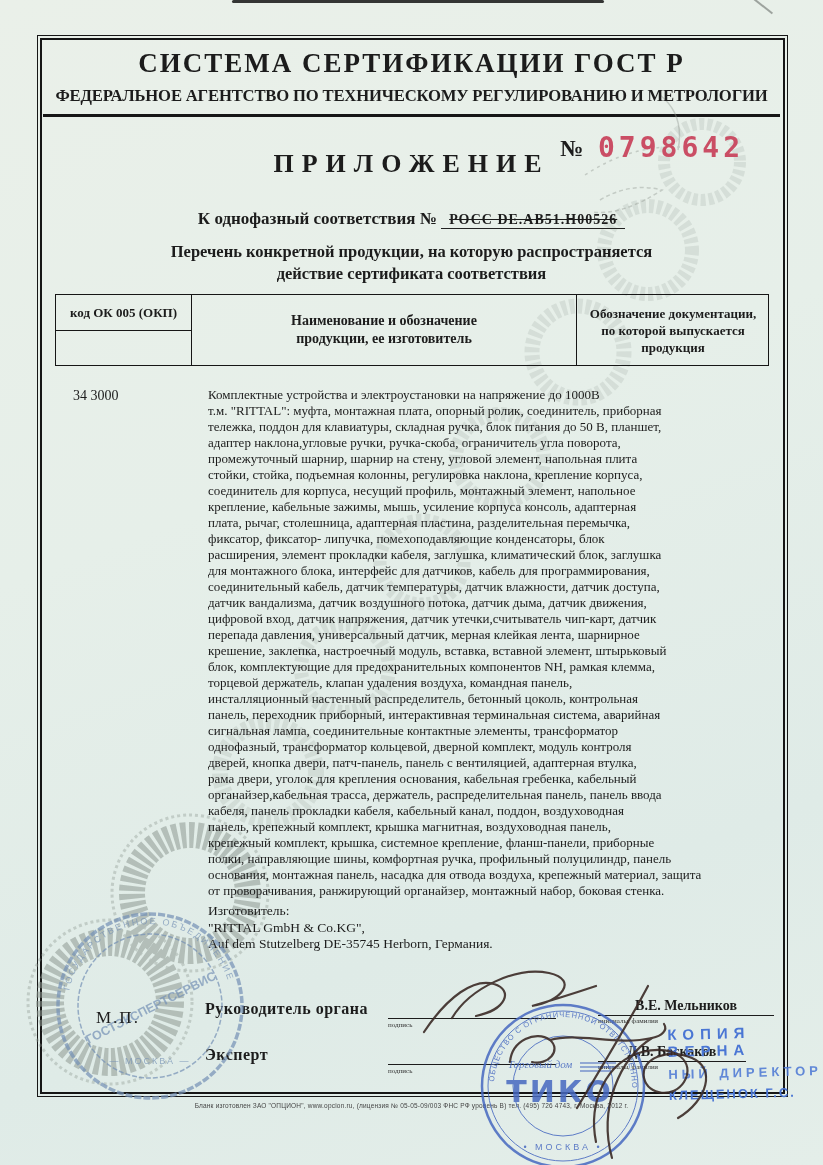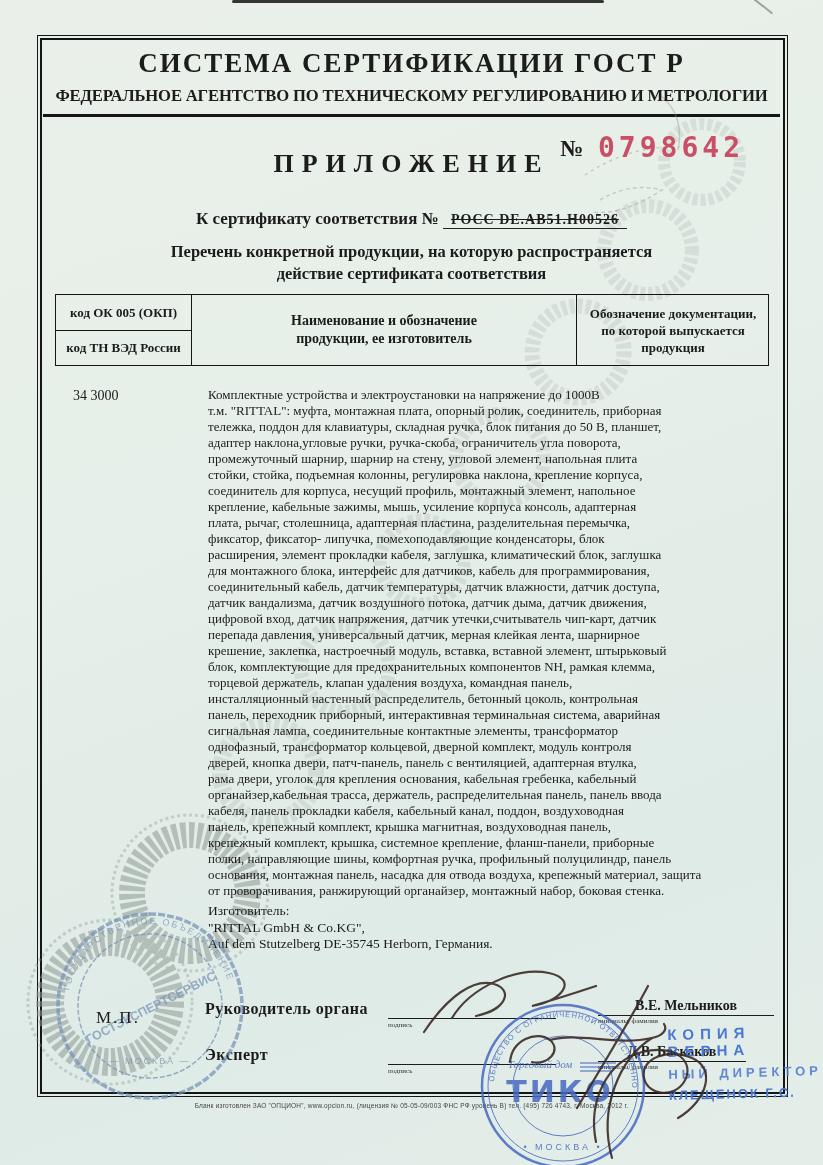--- a/index.html
+++ b/index.html
@@ -95,35 +95,34 @@
 
   <div class="abs ctr sys-title z2">СИСТЕМА СЕРТИФИКАЦИИ ГОСТ Р</div>
   <div class="abs ctr agency z2">ФЕДЕРАЛЬНОЕ АГЕНТСТВО ПО ТЕХНИЧЕСКОМУ РЕГУЛИРОВАНИЮ И МЕТРОЛОГИИ</div>
 
   <div class="abs num-label z2">№</div>
   <div class="abs num-digits z2">0798642</div>
 
   <div class="abs ctr apx-title z2">ПРИЛОЖЕНИЕ</div>
 
   <div class="abs ctr cert-line z2">
-    <span>К сертификату соответствия №</span>
+    <span>К однофазный соответствия №</span>
     <span class="cert-num">РОСС DE.АВ51.Н00526</span>
   </div>
 
   <div class="abs ctr subtitle z2">
     <div>Перечень конкретной продукции,  на которую распространяется</div>
     <div>действие сертификата соответствия</div>
   </div>
 
   <div class="abs tbl z2">
     <div class="v1"></div>
     <div class="v2"></div>
     <div class="h1"></div>
     <div class="cell c1a">код ОК 005 (ОКП)</div>
-    <div class="cell c1b">код ТН ВЭД России</div>
     <div class="cell c2">
       <div>
         <div>Наименование и обозначение</div>
         <div>продукции, ее изготовитель</div>
       </div>
     </div>
     <div class="cell c3">
       <div>
         <div>Обозначение документации,</div>
         <div>по которой выпускается продукция</div>

